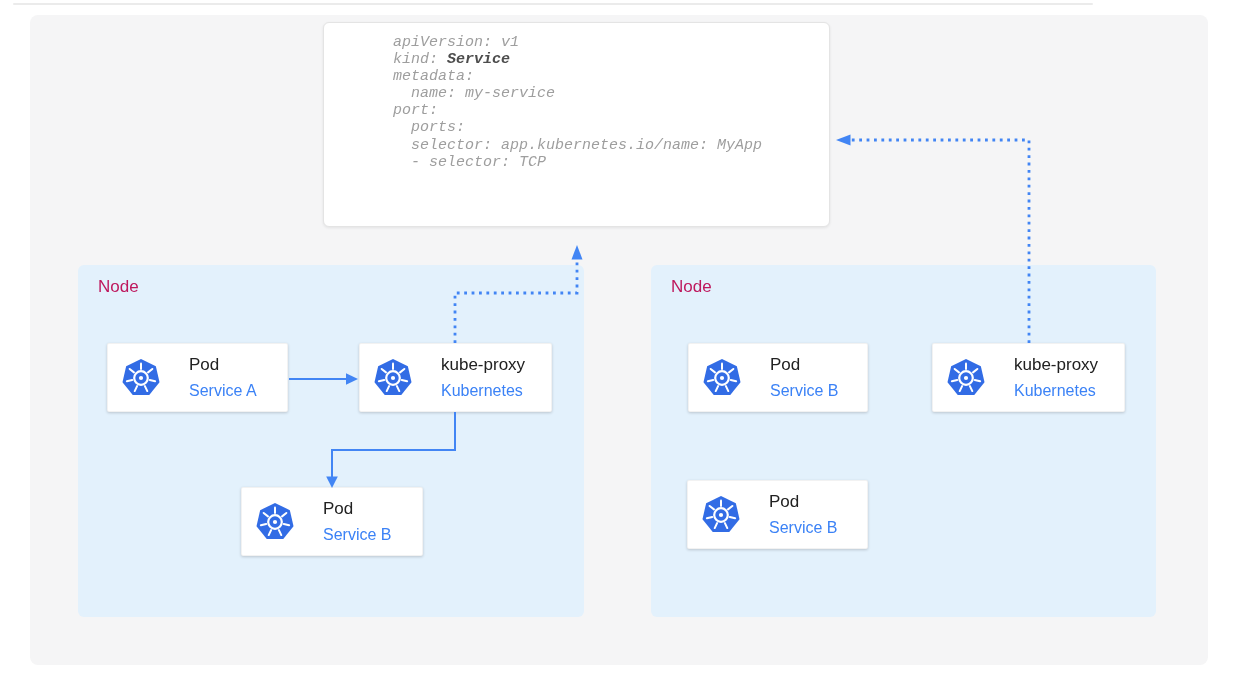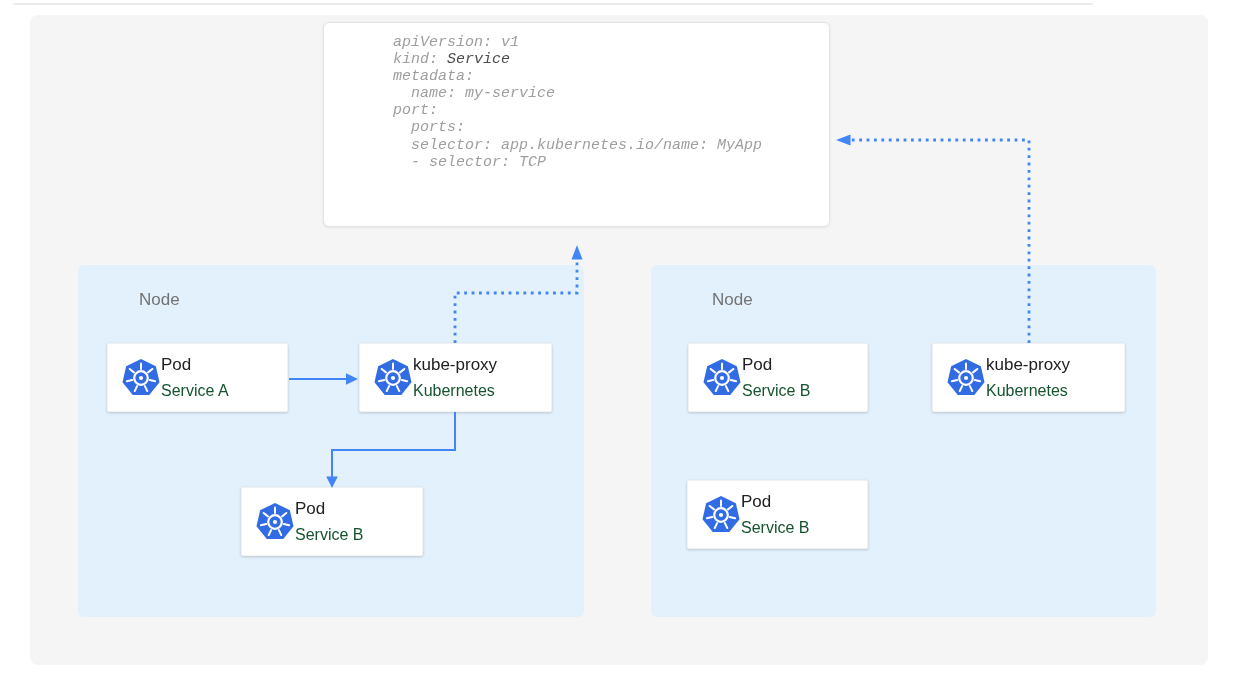--- a/index.html
+++ b/index.html
@@ -25,46 +25,46 @@
     background: #ffffff; border: 1px solid #e4e4e4; border-radius: 6px;
     box-shadow: 0 1px 3px rgba(0,0,0,0.08);
     box-sizing: border-box;
     padding: 11px 0 0 69px;
   }
   .code-line {
     font-family: "Liberation Mono", "DejaVu Sans Mono", monospace;
     font-style: italic; font-size: 15px; line-height: 17.1px;
     color: #9e9e9e; white-space: pre;
   }
-  .code-line .b { font-weight: normal; color: #4d4d4d; }
+  .code-line .b { font-weight: bold; color: #4d4d4d; }
 
   
   .node {
     position: absolute; background: #e3f1fc; border-radius: 6px;
   }
   .node-left  { left: 78px;  top: 265px; width: 506px; height: 352px; }
   .node-right { left: 651px; top: 265px; width: 505px; height: 352px; }
   .node-label {
-    position: absolute; left: 20px; top: 25px;
-    font-size: 17px; color: #737373; margin-left: 41px;
+    position: absolute; left: 20px; top: 12px;
+    font-size: 17px; color: #be185d;
   }
 
   
   .card {
     position: absolute; background: #ffffff;
     border: 1px solid rgba(0,0,0,0.05);
     box-shadow: 0 1px 3px rgba(0,0,0,0.18);
     border-radius: 2px; box-sizing: border-box;
     display: flex; align-items: center;
-    padding-left: 13px; 
+    padding-left: 13px; gap: 28px;
   }
   .k8s-icon { width: 40px; height: 40px; flex: 0 0 auto; }
   .card-text { display: flex; flex-direction: column; }
   .card-title { font-size: 17px; color: #212121; line-height: 21px; }
-  .card-sub   { font-size: 16px; color: #14532d; line-height: 20px; margin-top: 6px; }
+  .card-sub   { font-size: 16px; color: #3b82f6; line-height: 20px; margin-top: 6px; }
 
   .arrow-layer {
     position: absolute; left: 0; top: 0; width: 1233px; height: 683px;
     pointer-events: none;
   }
 </style>
 </head>
 <body>
 
 <svg width="0" height="0" style="position:absolute" aria-hidden="true">

